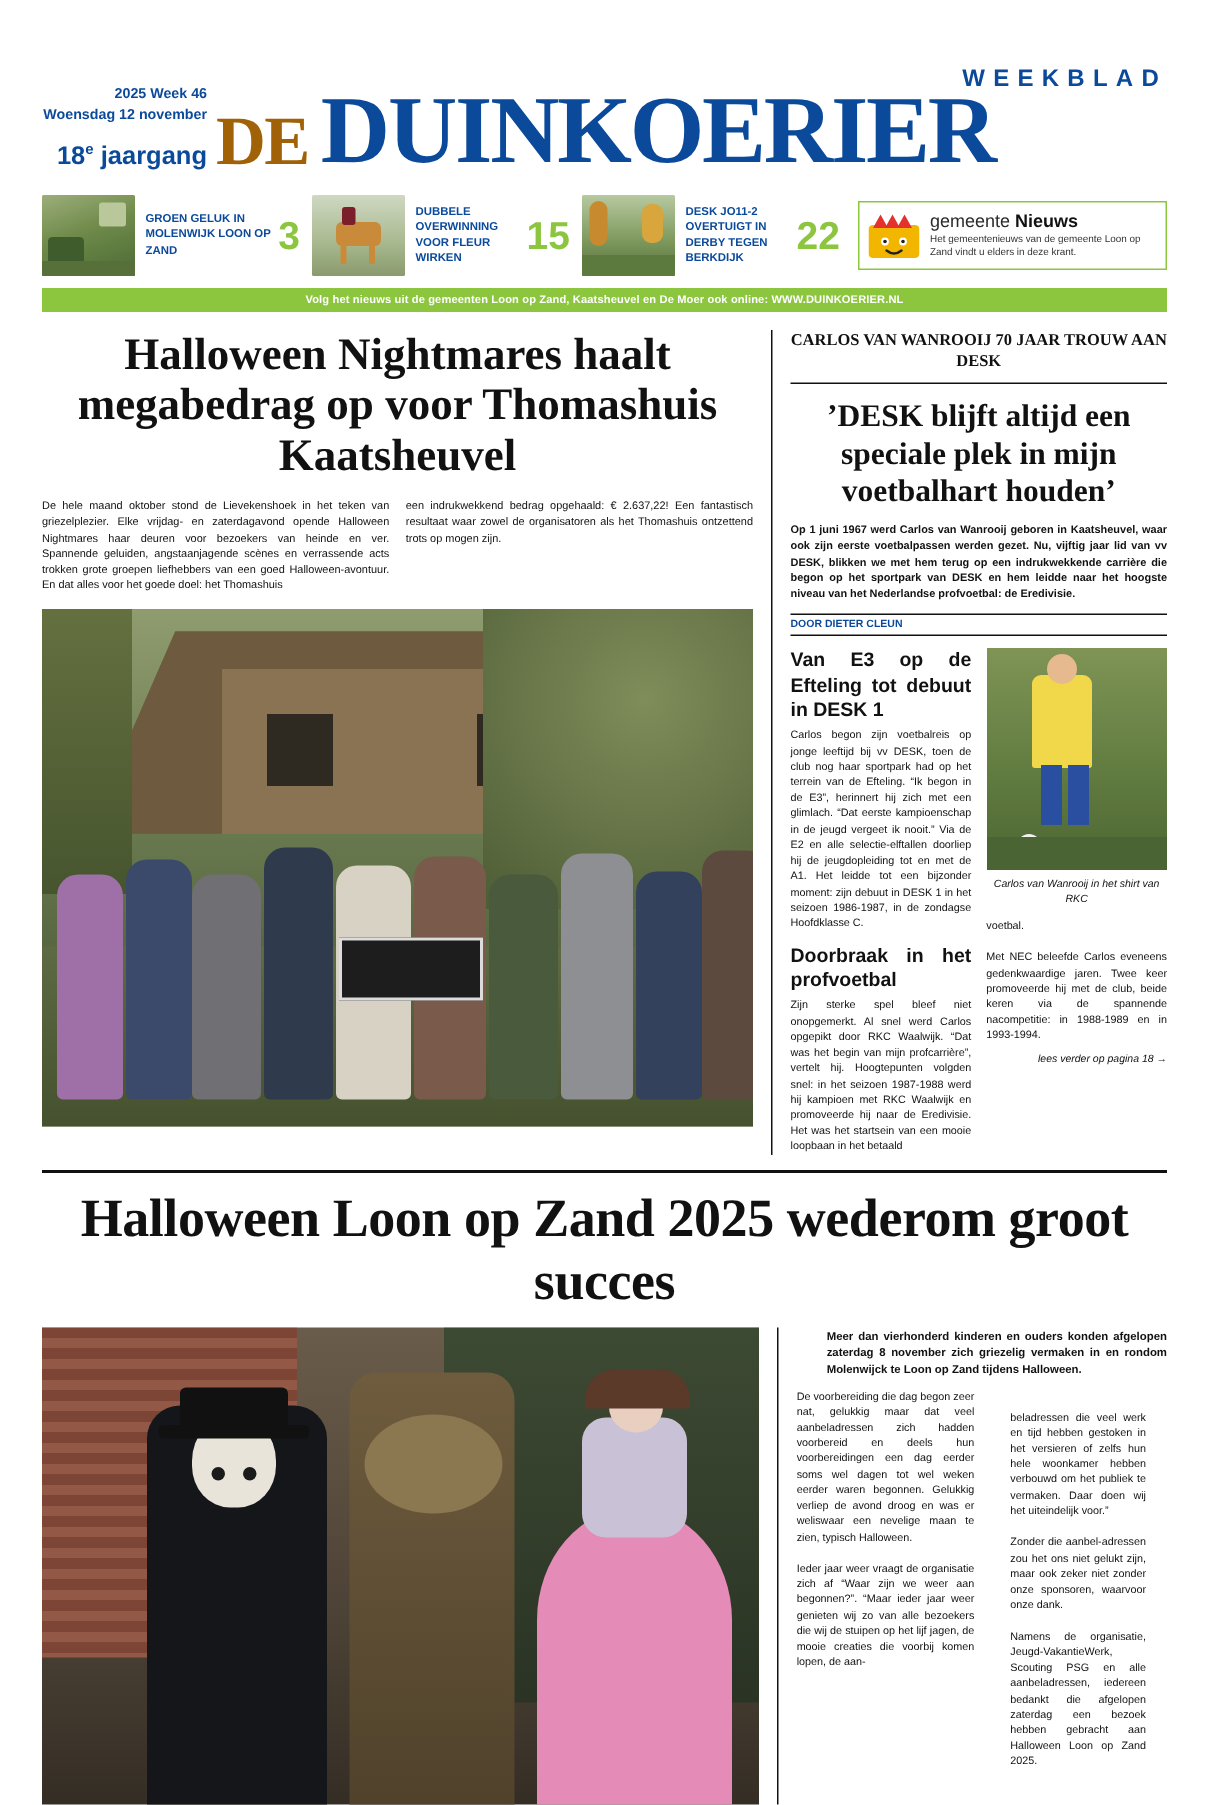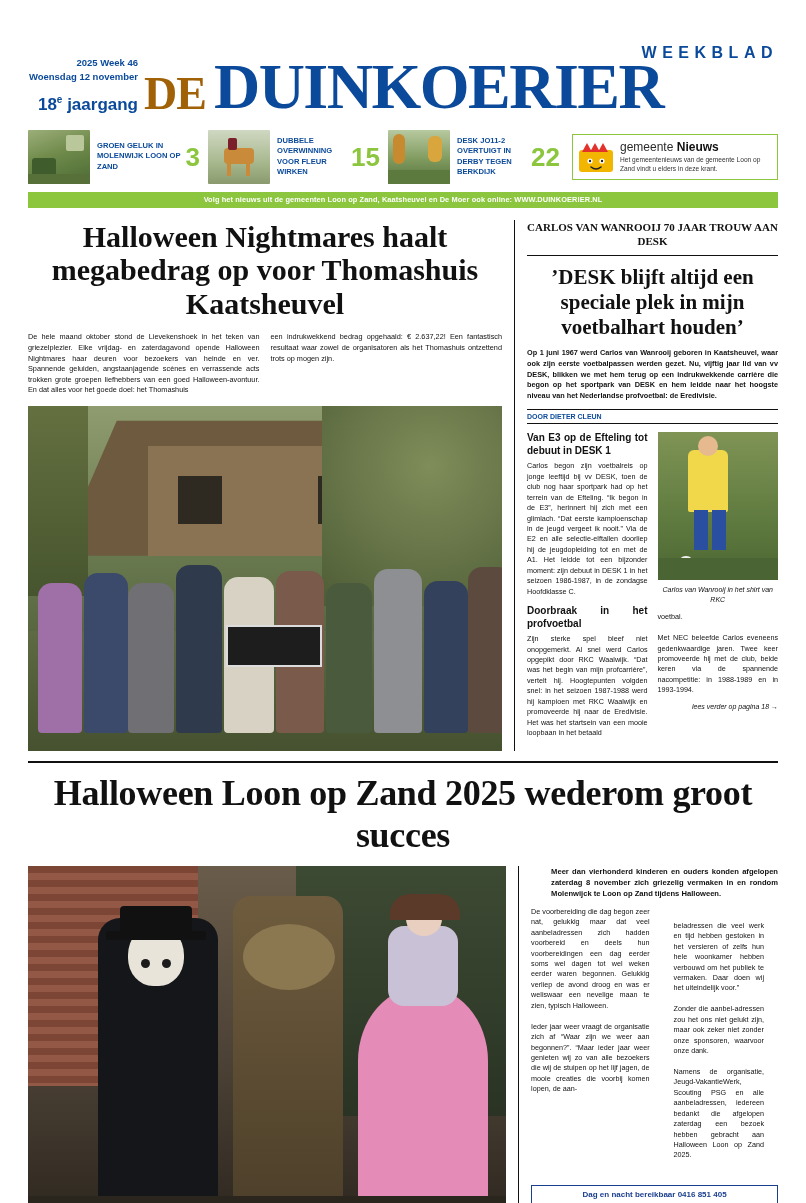--- a/index.html
+++ b/index.html
@@ -56,21 +56,21 @@
 
   .photo { width:100%; background:#6b7a52; overflow:hidden; position:relative; }
 
   
   .kicker { font-family:"Liberation Serif", serif; font-size:11px; font-weight:bold; text-align:center; line-height:1.3; border-bottom:1px solid #111; padding-bottom:7px; }
   .headline2 { font-family:"Liberation Serif", serif; font-weight:bold; font-size:21px; line-height:1.18; text-align:center; margin:9px 0 9px 0; }
   .intro { font-size:7.3px; font-weight:bold; line-height:1.45; text-align:justify; }
   .byline { font-size:7px; font-weight:bold; color:#0b4a9b; border-top:1px solid #111; border-bottom:1px solid #111; padding:3px 0; margin:8px 0 8px 0; }
   .r-two { display:flex; gap:10px; }
   .r-col { width:122px; font-size:7.2px; line-height:1.45; text-align:justify; }
-  .sub { font-weight:bold; font-size:10px; line-height:1.25; margin:0 0 4px 0; }
+  .sub { font-weight:bold; font-size:13px; line-height:1.25; margin:0 0 4px 0; }
   .caption { font-size:7px; font-style:italic; text-align:center; line-height:1.35; margin-top:5px; }
   .readmore { font-size:7px; font-style:italic; text-align:right; margin-top:6px; }
 
   
   .rule { border-top:2px solid #111; margin-top:10px; }
   .headline3 { font-family:"Liberation Serif", serif; font-weight:bold; font-size:36px; text-align:center; margin:9px 0 10px 0; letter-spacing:-.3px;}
   .sect2 { display:flex; gap:12px; }
   .sect2-left { width:486px; }
   .sect2-right { width:264px; border-left:1px solid #111; padding-left:12px; }
   .lead2 { font-size:7.6px; font-weight:bold; line-height:1.45; text-align:justify;margin-left:20px; }

